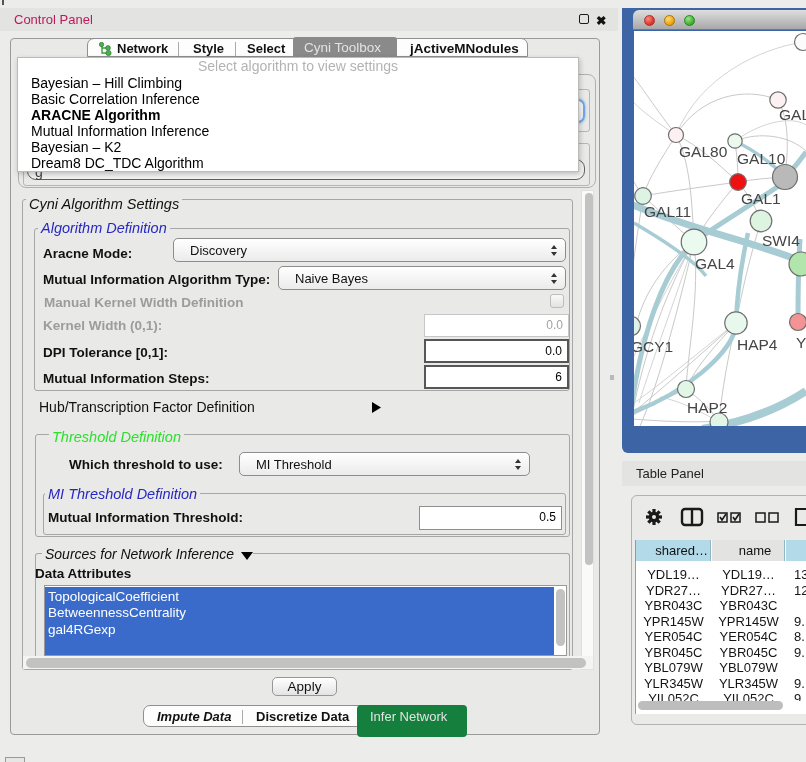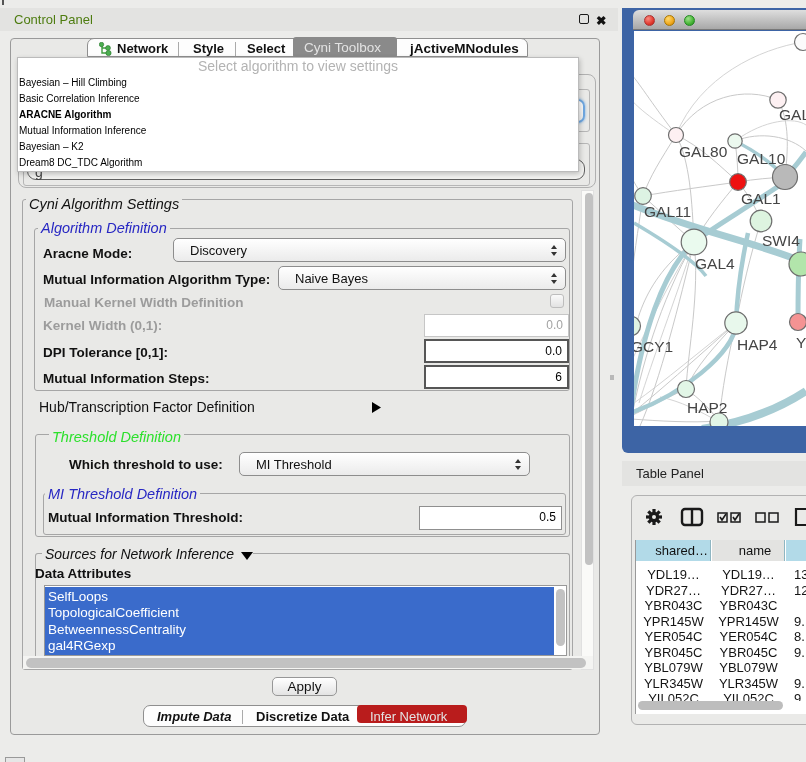--- a/index.html
+++ b/index.html
@@ -1,41 +1,41 @@
 <!DOCTYPE html>
 <html><head>
 <meta charset="utf-8">
 <style>
 * { margin:0; padding:0; box-sizing:border-box; }
 html,body { width:806px; height:762px; background:#ececea; font-family:"Liberation Sans", sans-serif; overflow:hidden; }
 #page { position:relative; width:806px; height:762px; overflow:hidden; }
 .abs { position:absolute; }
 
 #cp-titlebar { left:0; top:8px; width:618px; height:23px; background:#e3e3e1; }
-#cp-titlebar .t { position:absolute; left:14px; top:4px; font-size:13px; color:#4d7c0f; }
+#cp-titlebar .t { position:absolute; left:14px; top:4px; font-size:13px; color:#be185d; }
 #tb-sq { position:absolute; left:579px; top:6px; width:10px; height:9.5px; border:1.6px solid #1a1a1a; border-radius:2px; }
 #tb-x { position:absolute; left:596px; top:5px; font-size:12.5px; font-weight:bold; color:#111; -webkit-font-smoothing:antialiased; }
 
 #cp-win { left:10px; top:38px; width:590px; height:697px; background:#e9e9e7; border:1px solid #9a9a9a; border-radius:4px; }
 
 #tabbar { left:87px; top:38px; width:441px; height:19px; background:#fdfdfd; border:1px solid #8f8f8f; border-radius:7px 7px 0 0; }
 .tabtxt { position:absolute; top:1.5px; font-size:13px; font-weight:bold; color:#111; }
 .tabsep { position:absolute; top:3px; width:1px; height:14px; background:#aaa; }
 #tab-sel { position:absolute; left:205px; top:-2px; width:104px; height:21px; background:#8a8a8a; border-radius:3px; }
 #tab-sel span { position:absolute; left:11px; top:3px; font-size:13.5px; color:#e3e3e3; font-weight:normal; }
 
 #subpanel { left:18px; top:74px; width:578px; height:114px; border:1px solid #b0b0b0; border-radius:8px; background:#e9e9e7; }
 .spbox { position:absolute; left:4px; width:567px; height:43px; border:1px solid #b6b6b6; border-radius:3px; }
 #combo1b { position:absolute; left:8px; top:24px; width:558px; height:24px; background:linear-gradient(#fdfdfd,#ededed); border:2.5px solid #6fa7e0; border-radius:7px; box-shadow:0 0 3px #6fa7e0; }
 #combo2b { position:absolute; left:8px; top:84px; width:558px; height:21px; background:#f2f2f0; border:1.5px solid #5f5f5f; border-radius:9px; }
 #combo2b span { position:absolute; left:7px; top:4px; font-size:14px; color:#444; }
 
 #popup { left:17px; top:57px; width:562px; height:115px; background:#ffffff; border:1px solid #bbbbbb; box-shadow:1px 2px 5px rgba(0,0,0,0.22); }
 #popup .ph { text-align:center; font-size:14px; color:#b3b3b3; height:17px; line-height:17px; }
-#popup .pi { font-size:10px; color:#000; height:16px; line-height:16px; padding-left:1px; }
+#popup .pi { font-size:14px; color:#000; height:16px; line-height:16px; padding-left:13px; }
 
 .grp { position:absolute; border:1px solid #a6a6a6; border-radius:3px; }
 .grptitle { position:absolute; font-size:13px; background:#e9e9e7; padding:0 3px;font-style:italic; }
 label.b { position:absolute; font-size:13.5px; font-weight:bold; color:#111; }
 label.g { position:absolute; font-size:13.5px; font-weight:bold; color:#9c9c9c; }
 label.p { position:absolute; font-size:13.5px; color:#111; }
 .combo { position:absolute; height:24px; background:linear-gradient(#ffffff,#ebebeb); border:1px solid #8d8d8d; border-radius:5px; font-size:13px; color:#111; }
 .combo span.v { position:absolute; left:16px; top:4px; }
 .updn { position:absolute; right:8px; top:6px; }
 .updn i { display:block; width:0; height:0; border-left:3px solid transparent; border-right:3px solid transparent; }
@@ -50,21 +50,21 @@
 #vthumb { position:absolute; left:511px; top:3px; width:9px; height:57px; background:#c2c2c2; border-radius:5px; }
 
 #cyni-vsb { position:absolute; left:581px; top:190px; width:13px; height:480px; background:#fafaf8; border:1px solid #e0e0e0; }
 #cyni-vsb .th { position:absolute; left:3px; top:2px; width:7.5px; height:372px; background:#c2c2c2; border-radius:4px; }
 #cyni-hsb { position:absolute; left:23px; top:656px; width:570px; height:13px; background:#f4f4f2; }
 #cyni-hsb .th { position:absolute; left:3px; top:1.5px; width:560px; height:10px; background:#c2c2c2; border-radius:5px; }
 
 #apply { left:272px; top:677px; width:65px; height:19px; background:linear-gradient(#ffffff,#e3e3e3); border:1px solid #979797; border-radius:5px; text-align:center; font-size:13.5px; color:#111; line-height:17px; }
 
 #btabs { left:143px; top:705px; width:323px; height:22px; background:#fdfdfd; border:1px solid #8f8f8f; border-radius:7px; }
-#btab-sel { position:absolute; left:213px; top:-1px; width:110px; height:18px; background:#b91c1c; border-radius:4px; }
+#btab-sel { position:absolute; left:213px; top:-1px; width:110px; height:32px; background:#15803d; border-radius:4px; }
 #btab-sel span { position:absolute; left:13px; top:4px; font-size:13px; color:#e3e3e3; }
 
 #blbtn { left:5px; top:757px; width:20px; height:12px; background:#e6e6e6; border:1px solid #999; }
 #topmark { left:2px; top:0px; width:2px; height:5px; background:#555; }
 
 #divmark { left:610px; top:375px; width:4px; height:5px; background:#b9b9b9; }
 
 #desktop { left:622px; top:8px; width:184px; height:445px; background:#3d64a5; border-radius:0 0 0 6px; }
 #macbar { position:absolute; left:11px; top:2px; width:173px; height:20px; background:linear-gradient(#dedede,#a8a8a8); border-radius:6px 0 0 0; border-bottom:1px solid #787878; }
 .light { position:absolute; top:4.5px; width:11px; height:11px; border-radius:50%; }
@@ -192,21 +192,20 @@
     </div>
 
   <div class="grp" style="left:35px; top:553px; width:535px; height:103px; border-bottom:none; border-radius:3px 3px 0 0;"></div>
   <span class="grptitle" style="left:42px; top:546px; color:#111; font-size:14px;">Sources for Network Inference &nbsp;&nbsp;&nbsp;</span>
   <svg class="abs" style="left:240px; top:550px;" width="14" height="11">
       <path d="M1 2 L13 2 L7 10 Z" fill="#000"></path>
     </svg>
   <label class="b" style="left:35px; top:566px;">Data Attributes</label>
   <div id="datalist">
     <div class="sel">
-      <div>SelfLoops</div>
       <div>TopologicalCoefficient</div>
       <div>BetweennessCentrality</div>
       <div>gal4RGexp</div>
     </div>
     <div id="vthumb"></div>
   </div>
 
   <div class="abs" id="cyni-vsb">
       <div class="th"></div>
     </div>

